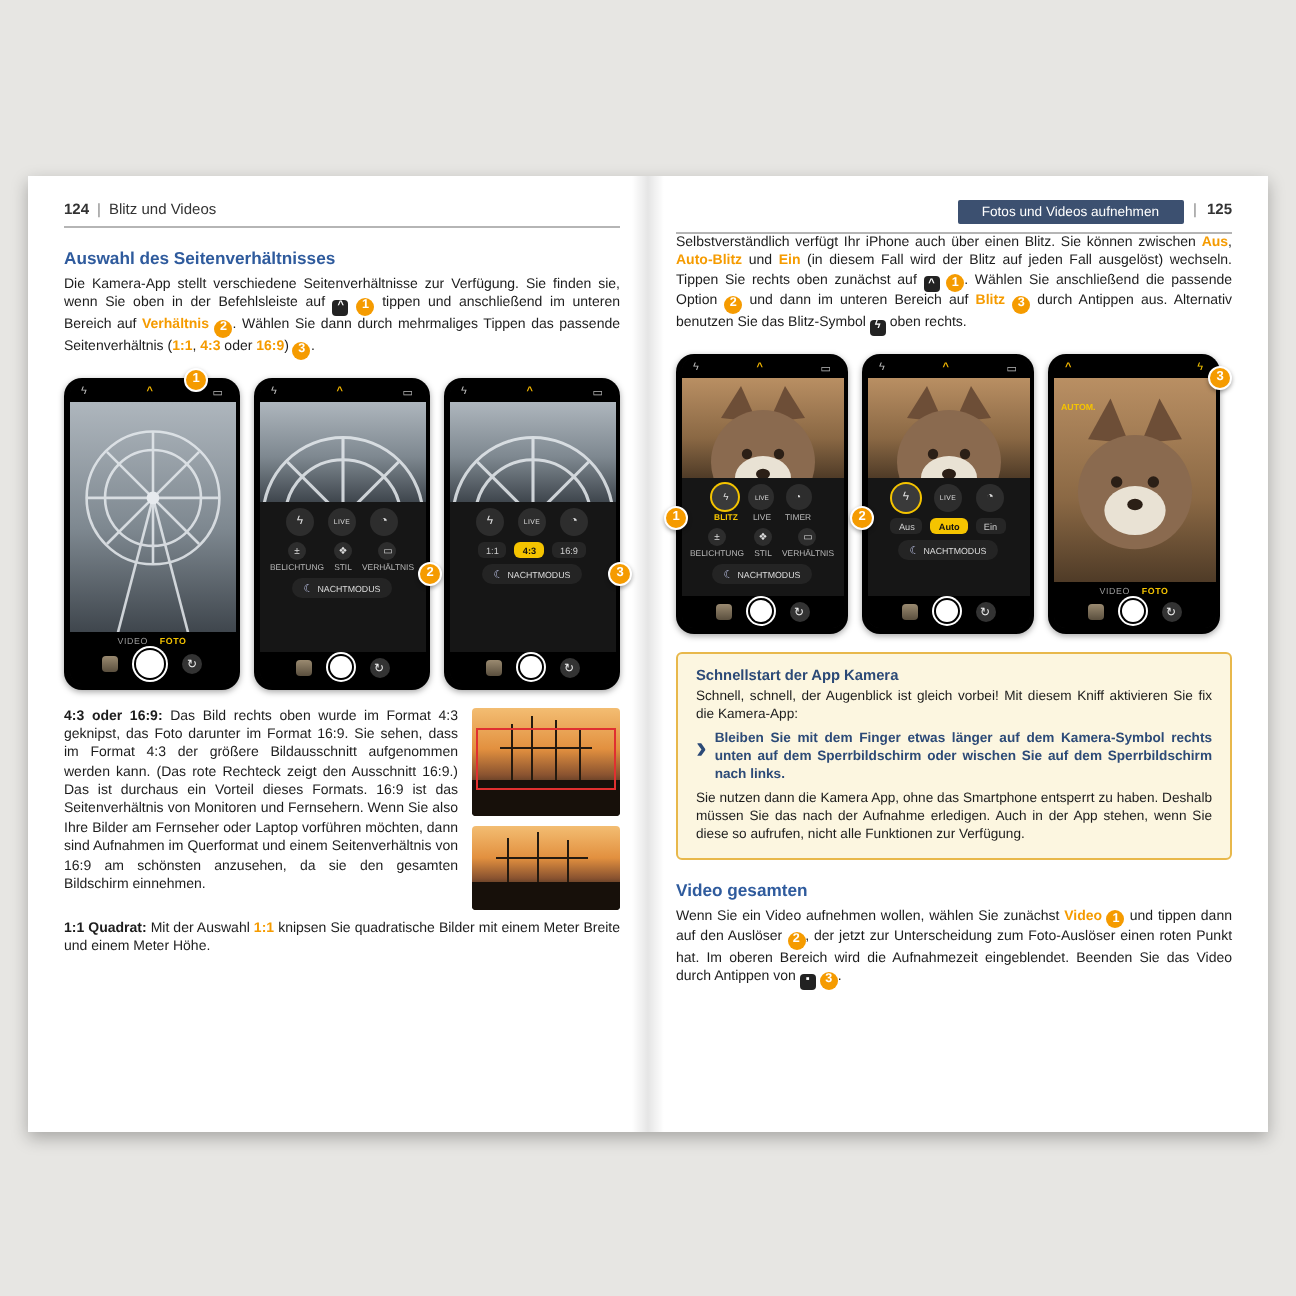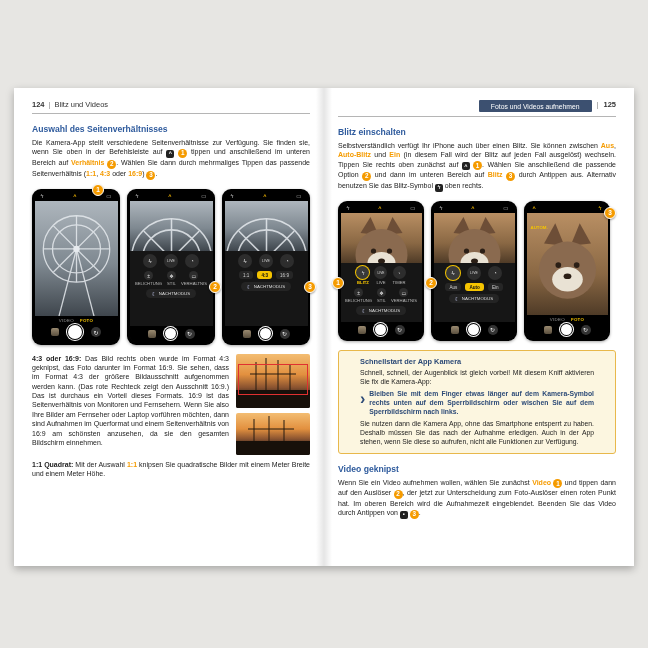--- a/index.html
+++ b/index.html
@@ -74,21 +74,21 @@
   
   .wrap2{overflow:hidden;margin-top:1px}
   .figs{float:right;width:74px;margin-left:7px;display:flex;flex-direction:column;gap:5px}
   .fig{position:relative;border-radius:2px;overflow:hidden;background:linear-gradient(#f3bd72 0%,#e2903f 38%,#8a5330 62%,#30241a 78%,#161009 100%)}
   .fig.f43{height:54px}
   .fig.f169{height:42px}
   .fig svg{position:absolute;inset:0;width:100%;height:100%}
   .crop169{position:absolute;left:2px;right:2px;top:10px;height:31px;border:1px solid #e03030}
 
   
-  .tipbox{border:1px solid var(--tip-border,#E8B84B);background:var(--tip-bg,#FCF6E0);border-radius:3px;padding:6px 21px;margin:9px 0 0}
+  .tipbox{border:1px solid var(--tip-border,#E8B84B);background:var(--tip-bg,#FCF6E0);border-radius:3px;padding:6px 9px;margin:9px 0 0}
   .tipbox h3{font-size:7.4px;color:#2C4A77;font-weight:bold;margin-bottom:3px}
   .tipbox p{font-size:6.8px;line-height:1.32;text-align:justify}
   .tipbox .bullet{display:flex;gap:4px;margin:3px 0;color:#2C4A77;font-weight:bold}
   .tipbox .bullet .dot{flex:0 0 auto}
 </style>
 </head>
 <body>
 
 <div class="spread">
 
@@ -278,21 +278,20 @@
     <p class="body" style="margin-top:5px"><span class="lead">1:1 Quadrat:</span> Mit der Auswahl <span class="hl">1:1</span> knipsen Sie quadratische Bilder mit einem Meter Breite und einem Meter Höhe.</p>
   </div>
 
   <div class="page right">
     <div class="pg-header right">
       <span class="navbar">Fotos und Videos aufnehmen</span>
       <span class="pipe">|</span>
       <span class="pn">125</span>
     </div>
 
-    <h2>Blitz einschalten</h2>
     <p class="body">Selbstverständlich verfügt Ihr iPhone auch über einen Blitz. Sie können zwischen <span class="hl">Aus</span>, <span class="hl">Auto-Blitz</span> und <span class="hl">Ein</span> (in diesem Fall wird der Blitz auf jeden Fall ausgelöst) wechseln. Tippen Sie rechts oben zunächst auf <span class="inline-icon">^</span> <span class="badge">1</span>. Wählen Sie anschließend die passende Option <span class="badge">2</span> und dann im unteren Bereich auf <span class="hl">Blitz</span> <span class="badge">3</span> durch Antippen aus. Alternativ benutzen Sie das Blitz-Symbol <span class="inline-icon">ϟ</span> oben rechts.</p>
 
     <div class="phones">
 
       <div class="phone pR">
         <span class="pbadge" style="left:-6px;top:76px">1</span>
         <div class="screen">
           <div class="topbar">
             <span>ϟ</span>
             <span class="caret">^</span>
@@ -435,16 +434,16 @@
     <div class="tipbox">
       <h3>Schnellstart der App Kamera</h3>
       <p>Schnell, schnell, der Augenblick ist gleich vorbei! Mit diesem Kniff aktivieren Sie fix die Kamera-App:</p>
       <div class="bullet">
         <span class="dot">›</span>
         <p>Bleiben Sie mit dem Finger etwas länger auf dem Kamera-Symbol rechts unten auf dem Sperrbildschirm oder wischen Sie auf dem Sperrbildschirm nach links.</p>
       </div>
       <p>Sie nutzen dann die Kamera App, ohne das Smartphone entsperrt zu haben. Deshalb müssen Sie das nach der Aufnahme erledigen. Auch in der App stehen, wenn Sie diese so aufrufen, nicht alle Funktionen zur Verfügung.</p>
     </div>
 
-    <h2>Video geknipst</h2>
+    <h2>Video gesamten</h2>
     <p class="body">Wenn Sie ein Video aufnehmen wollen, wählen Sie zunächst <span class="hl">Video</span> <span class="badge">1</span> und tippen dann auf den Auslöser <span class="badge">2</span>, der jetzt zur Unterscheidung zum Foto-Auslöser einen roten Punkt hat. Im oberen Bereich wird die Aufnahmezeit eingeblendet. Beenden Sie das Video durch Antippen von <span class="inline-icon">▪</span> <span class="badge">3</span>.</p>
   </div>
 </div>
 
 </body></html>

